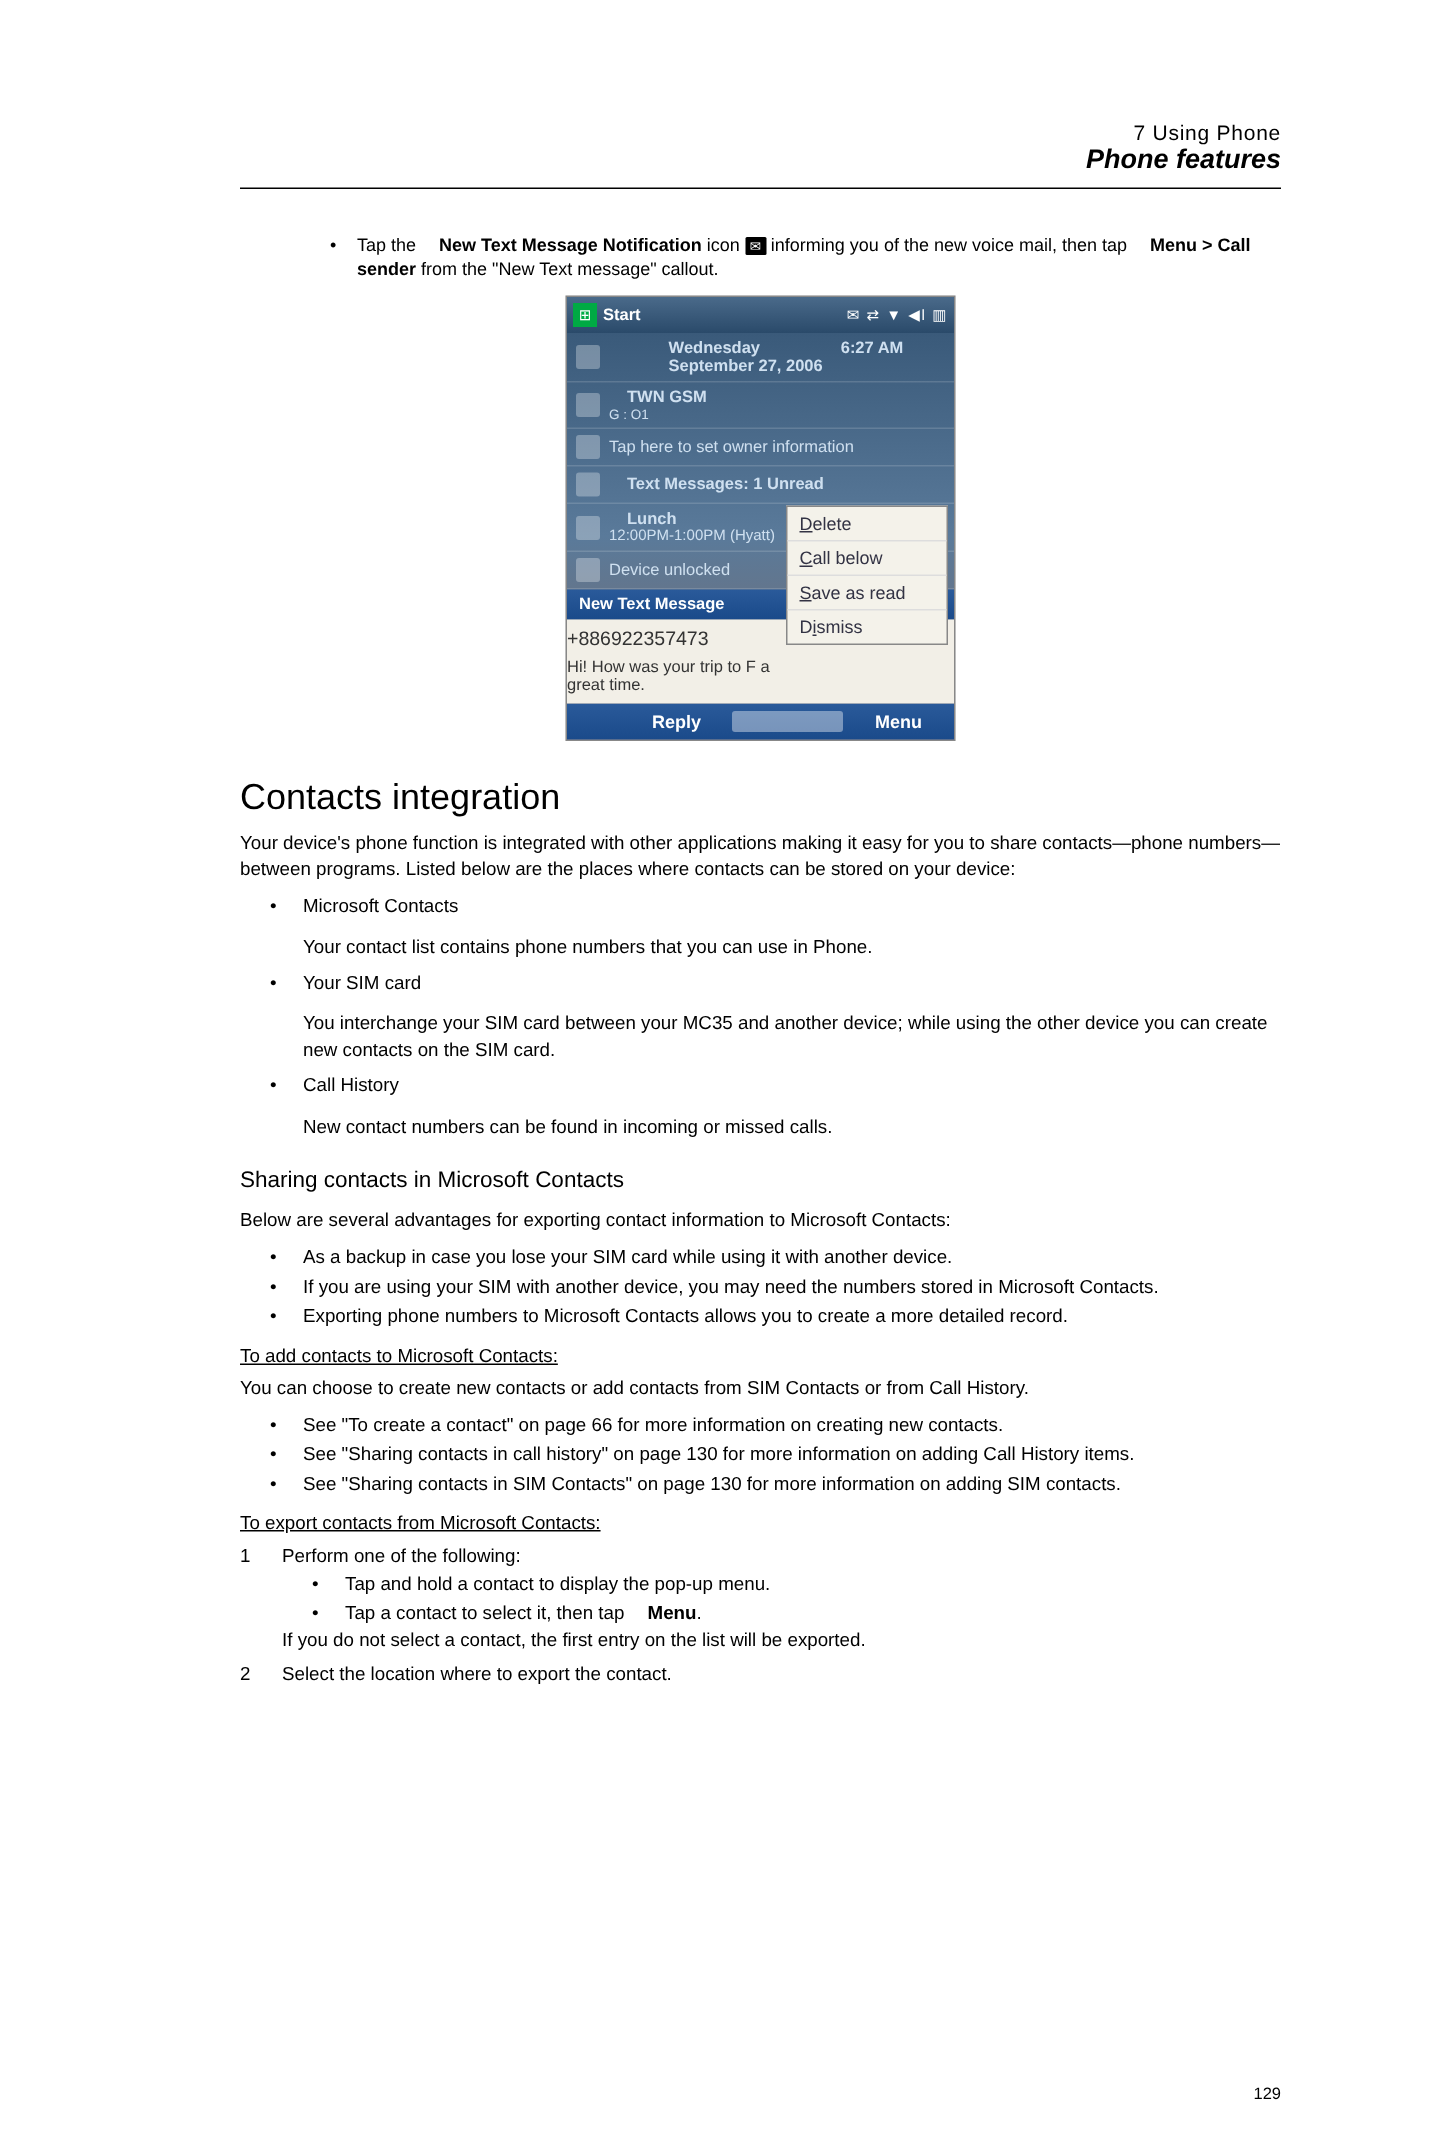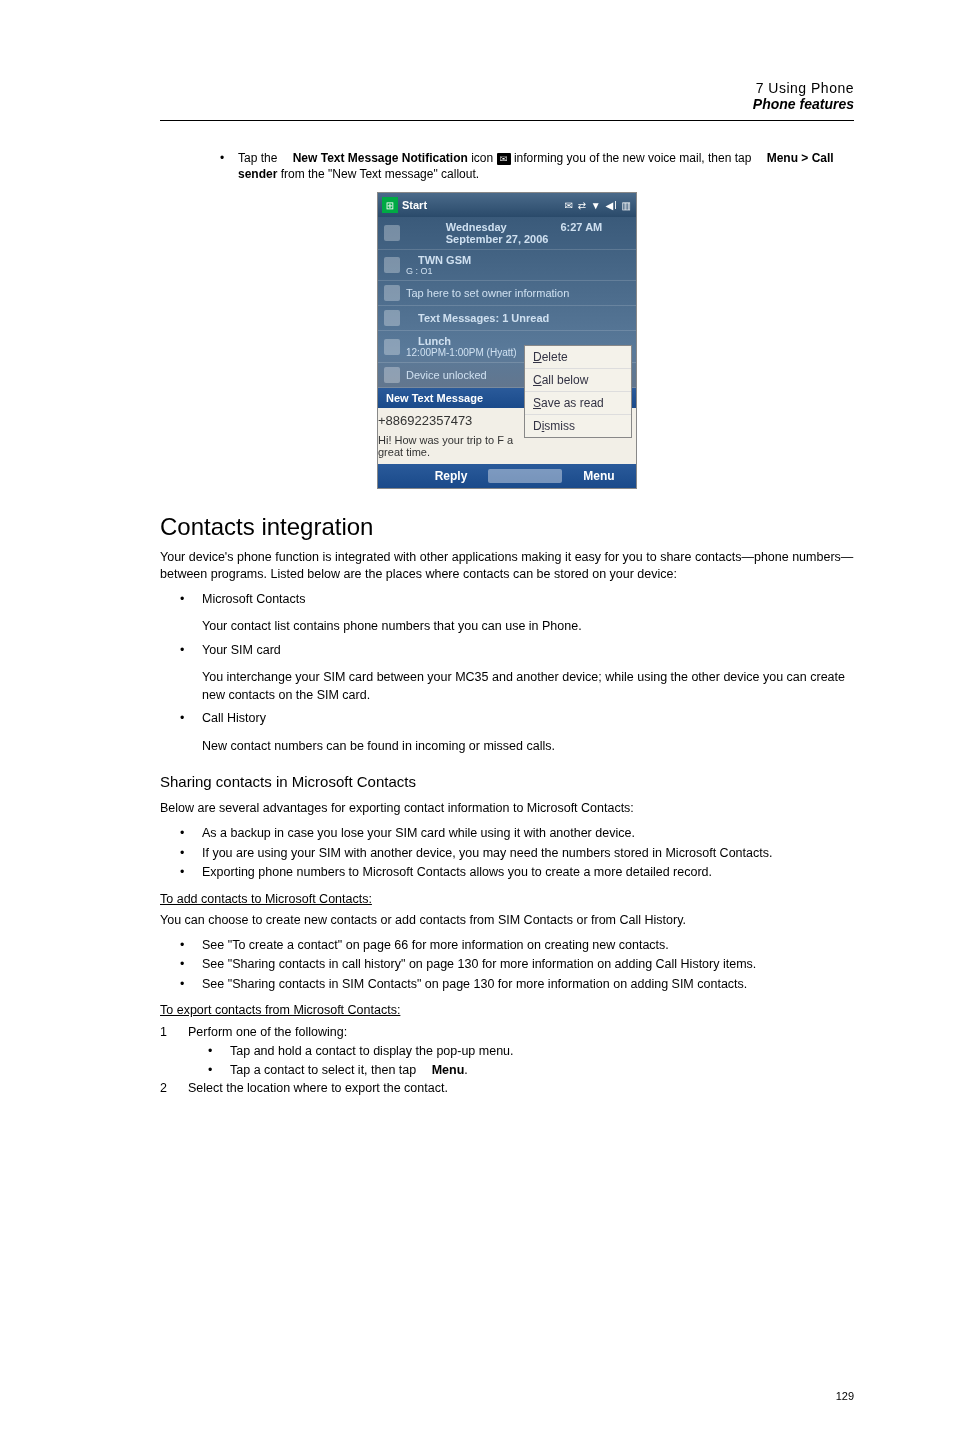--- a/index.html
+++ b/index.html
@@ -16,21 +16,21 @@
   }
   .header {
     text-align: right;
     margin-bottom: 8px;
   }
   .header-chapter {
     font-size: 14px;
     letter-spacing: 0.5px;
   }
   .header-section {
-    font-size: 14px;
+    font-size: 18px;
     font-weight: bold;
     font-style: italic;
   }
   .header-line {
     border: none;
     border-top: 1px solid #000;
     margin-top: 6px;
     margin-bottom: 30px;
   }
   .bullet-block {
@@ -108,21 +108,21 @@
     color: #333;
     padding: 2px 0 0 0;
   }
   .ss-popup-line {
     padding: 3px 0;
   }
   .ss-popup-num { font-size: 13px; font-weight: 500;}
   .ss-popup-menu {
     position: absolute;
     right: 4px;
-    bottom: 26px;
+    bottom: 39px;
     width: 108px;
     background: #f4f2ea;
     border: 1px solid #888;
     font-size: 12px;
     color: #334;
   }
   .ss-popup-menu div {
     padding: 4px 8px;
     border-bottom: 1px solid #ddd;
   }
@@ -362,20 +362,21 @@
   <div class="nested">
     <div class="item">
         <div class="dot">•</div>
         <div>Tap and hold a contact to display the pop-up menu.</div>
       </div>
     <div class="item">
         <div class="dot">•</div>
         <div><span>Tap a contact to select it, then tap </span><b>Menu</b><span>.</span></div>
       </div>
   </div>
+  <div class="note">If you do not select a contact, the first entry on the list will be exported.</div>
   <div class="numlist">
     <div class="nitem">
         <div class="num">2</div>
         <div>Select the location where to export the contact.</div>
       </div>
   </div>
 </div>
 
 <div class="pagenum">129</div>
 

